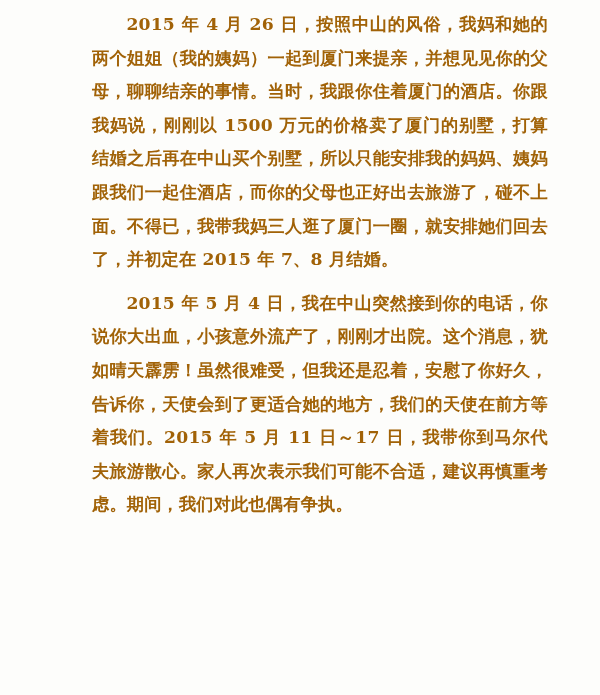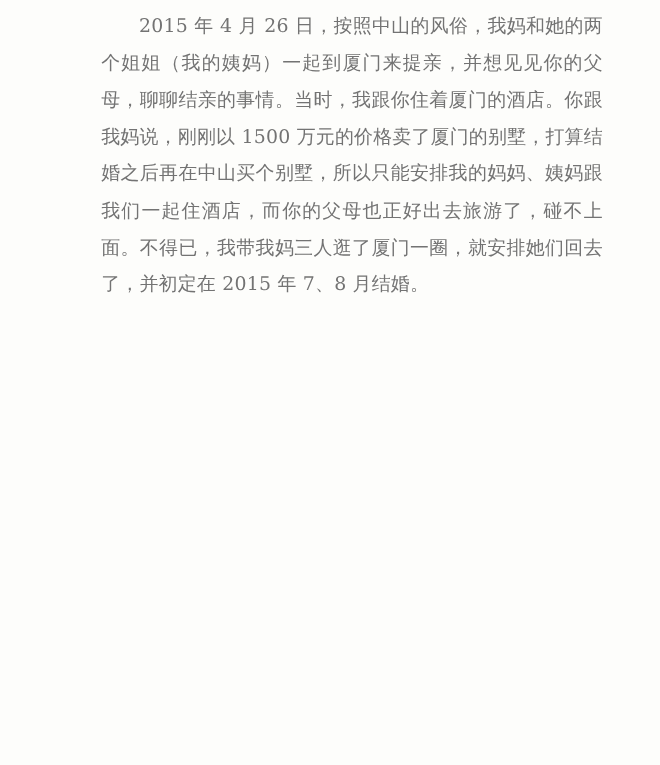--- a/index.html
+++ b/index.html
@@ -15,21 +15,22 @@
   }
   .page {
     position: relative;
     width: 600px;
     height: 695px;
     background: #fdfdfb;
     box-sizing: border-box;
     padding: 8px 52px 8px 92px;
   }
   .doc-body {
-    color: #737373;
+    color: #a16207;
+    font-weight: bold;
   }
   .para {
     font-size: 17.2px;
     line-height: 33.6px;
     text-align: justify;
     text-justify: inter-ideograph;
     text-indent: 2em;
     margin: 0 0 10px 0;
     letter-spacing: 0.2px;
     word-break: break-all;
@@ -37,14 +38,15 @@
   .para:last-child {
     margin-bottom: 0;
   }
 </style>
 </head>
 <body>
 
 <div class="page">
   <div class="doc-body">
     <p class="para">2015 年 4 月 26 日，按照中山的风俗，我妈和她的两个姐姐（我的姨妈）一起到厦门来提亲，并想见见你的父母，聊聊结亲的事情。当时，我跟你住着厦门的酒店。你跟我妈说，刚刚以 1500 万元的价格卖了厦门的别墅，打算结婚之后再在中山买个别墅，所以只能安排我的妈妈、姨妈跟我们一起住酒店，而你的父母也正好出去旅游了，碰不上面。不得已，我带我妈三人逛了厦门一圈，就安排她们回去了，并初定在 2015 年 7、8 月结婚。</p>
+    <p class="para">2015 年 5 月 4 日，我在中山突然接到你的电话，你说你大出血，小孩意外流产了，刚刚才出院。这个消息，犹如晴天霹雳！虽然很难受，但我还是忍着，安慰了你好久，告诉你，天使会到了更适合她的地方，我们的天使在前方等着我们。2015 年 5 月 11 日～17 日，我带你到马尔代夫旅游散心。家人再次表示我们可能不合适，建议再慎重考虑。期间，我们对此也偶有争执。</p>
   </div>
 </div>
 
 </body></html>

